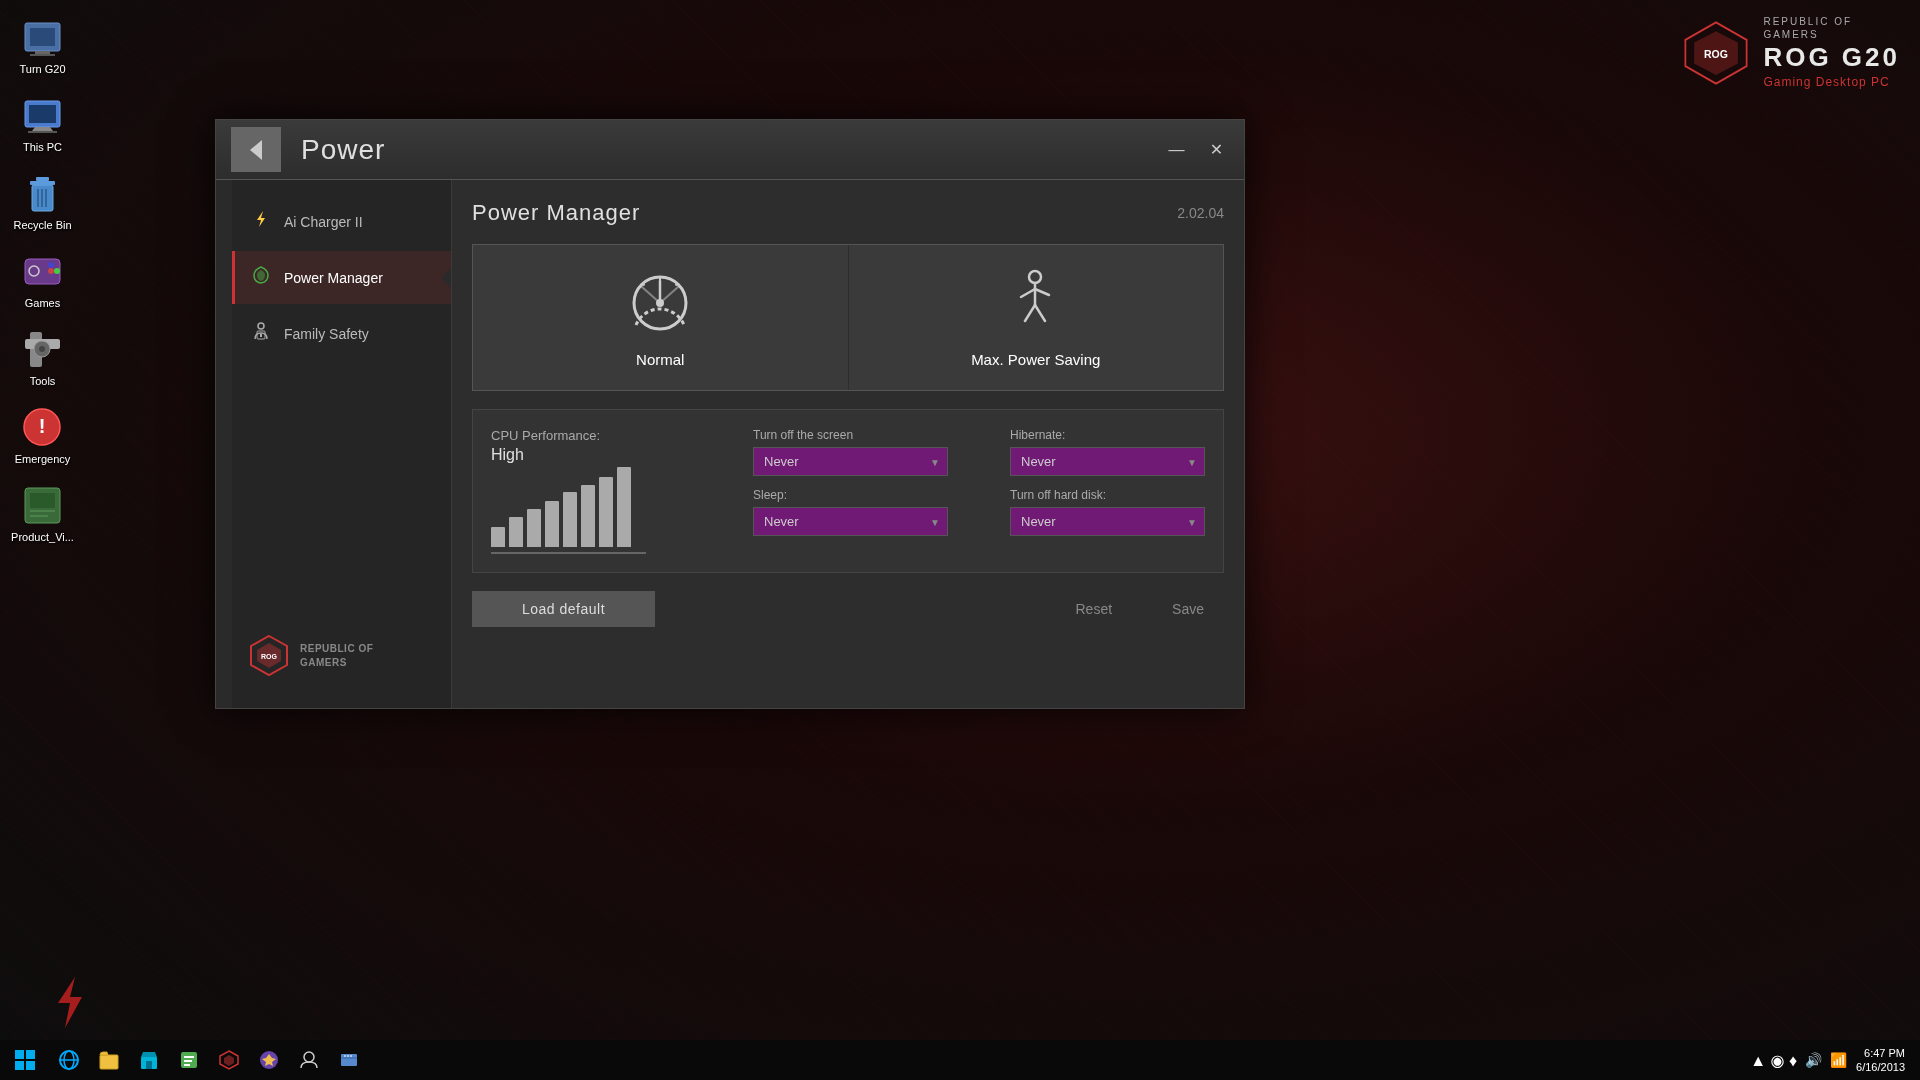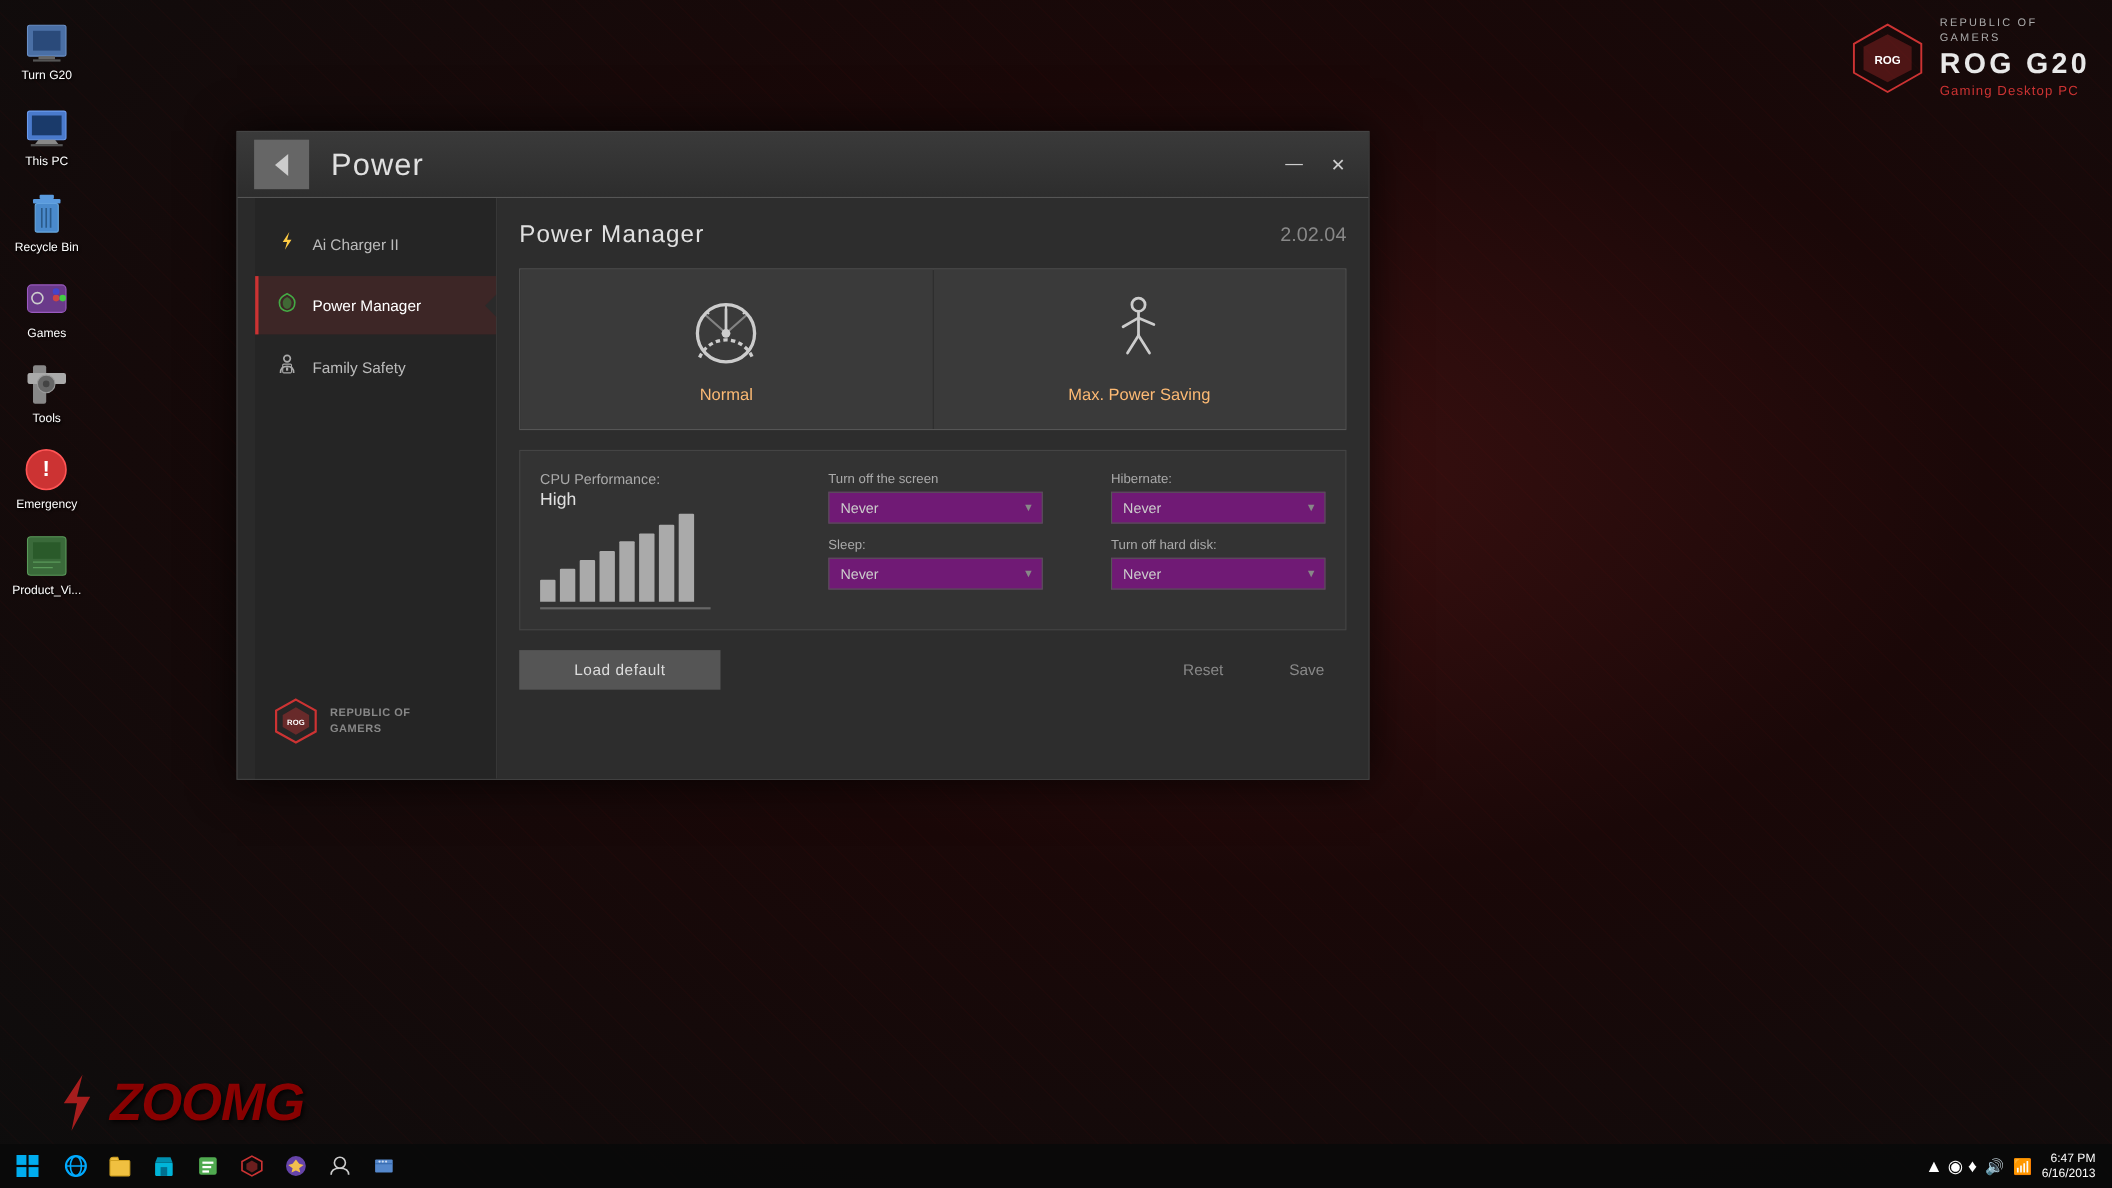--- a/index.html
+++ b/index.html
@@ -286,21 +286,21 @@
       margin-bottom: 18px;
     }
     .pm-title {
       font-size: 22px;
       color: #e0e0e0;
       font-weight: 300;
       letter-spacing: 1px;
     }
     .pm-version {
       color: #888;
-      font-size: 18px;
+      font-size: 14px;
     }
 
     
     .power-modes {
       display: flex;
       gap: 1px;
       margin-bottom: 18px;
       border: 1px solid #555;
     }
     .power-mode-card {
@@ -319,21 +319,21 @@
       background: #2d2d2d;
       border: 2px solid #cc3333;
     }
     .power-mode-icon {
       font-size: 55px;
       color: #ccc;
       margin-bottom: 10px;
       line-height: 1;
     }
     .power-mode-label {
-      color: #fdba74;
+      color: #ffffff;
       font-size: 15px;
       text-align: center;
     }
 
     
     .settings-area {
       background: #333;
       border: 1px solid #444;
       padding: 18px;
     }
@@ -554,21 +554,20 @@
         </svg>
     </div>
     <div class="icon-label">Product_Vi...</div>
   </div>
 </div>
 
 <div style="position:absolute; bottom:50px; left:40px; display:flex; align-items:center; z-index:5;">
   <svg width="60" height="55" viewBox="0 0 60 55">
     <polygon points="35,2 18,28 30,28 25,53 42,22 30,22" fill="#cc2222" opacity="0.8"></polygon>
   </svg>
-  <span style="font-size:48px; font-weight:900; color:rgba(180,0,0,0.75); font-style:italic; letter-spacing:-1px; text-shadow: 2px 2px 4px rgba(0,0,0,0.8);">ZOOMG</span>
 </div>
 
 <div class="app-window">
 
   <div class="title-bar">
     <div class="back-arrow">
       <svg width="28" height="28" viewBox="0 0 28 28">
         <polygon points="20,4 8,14 20,24" fill="#ccc"></polygon>
       </svg>
     </div>

